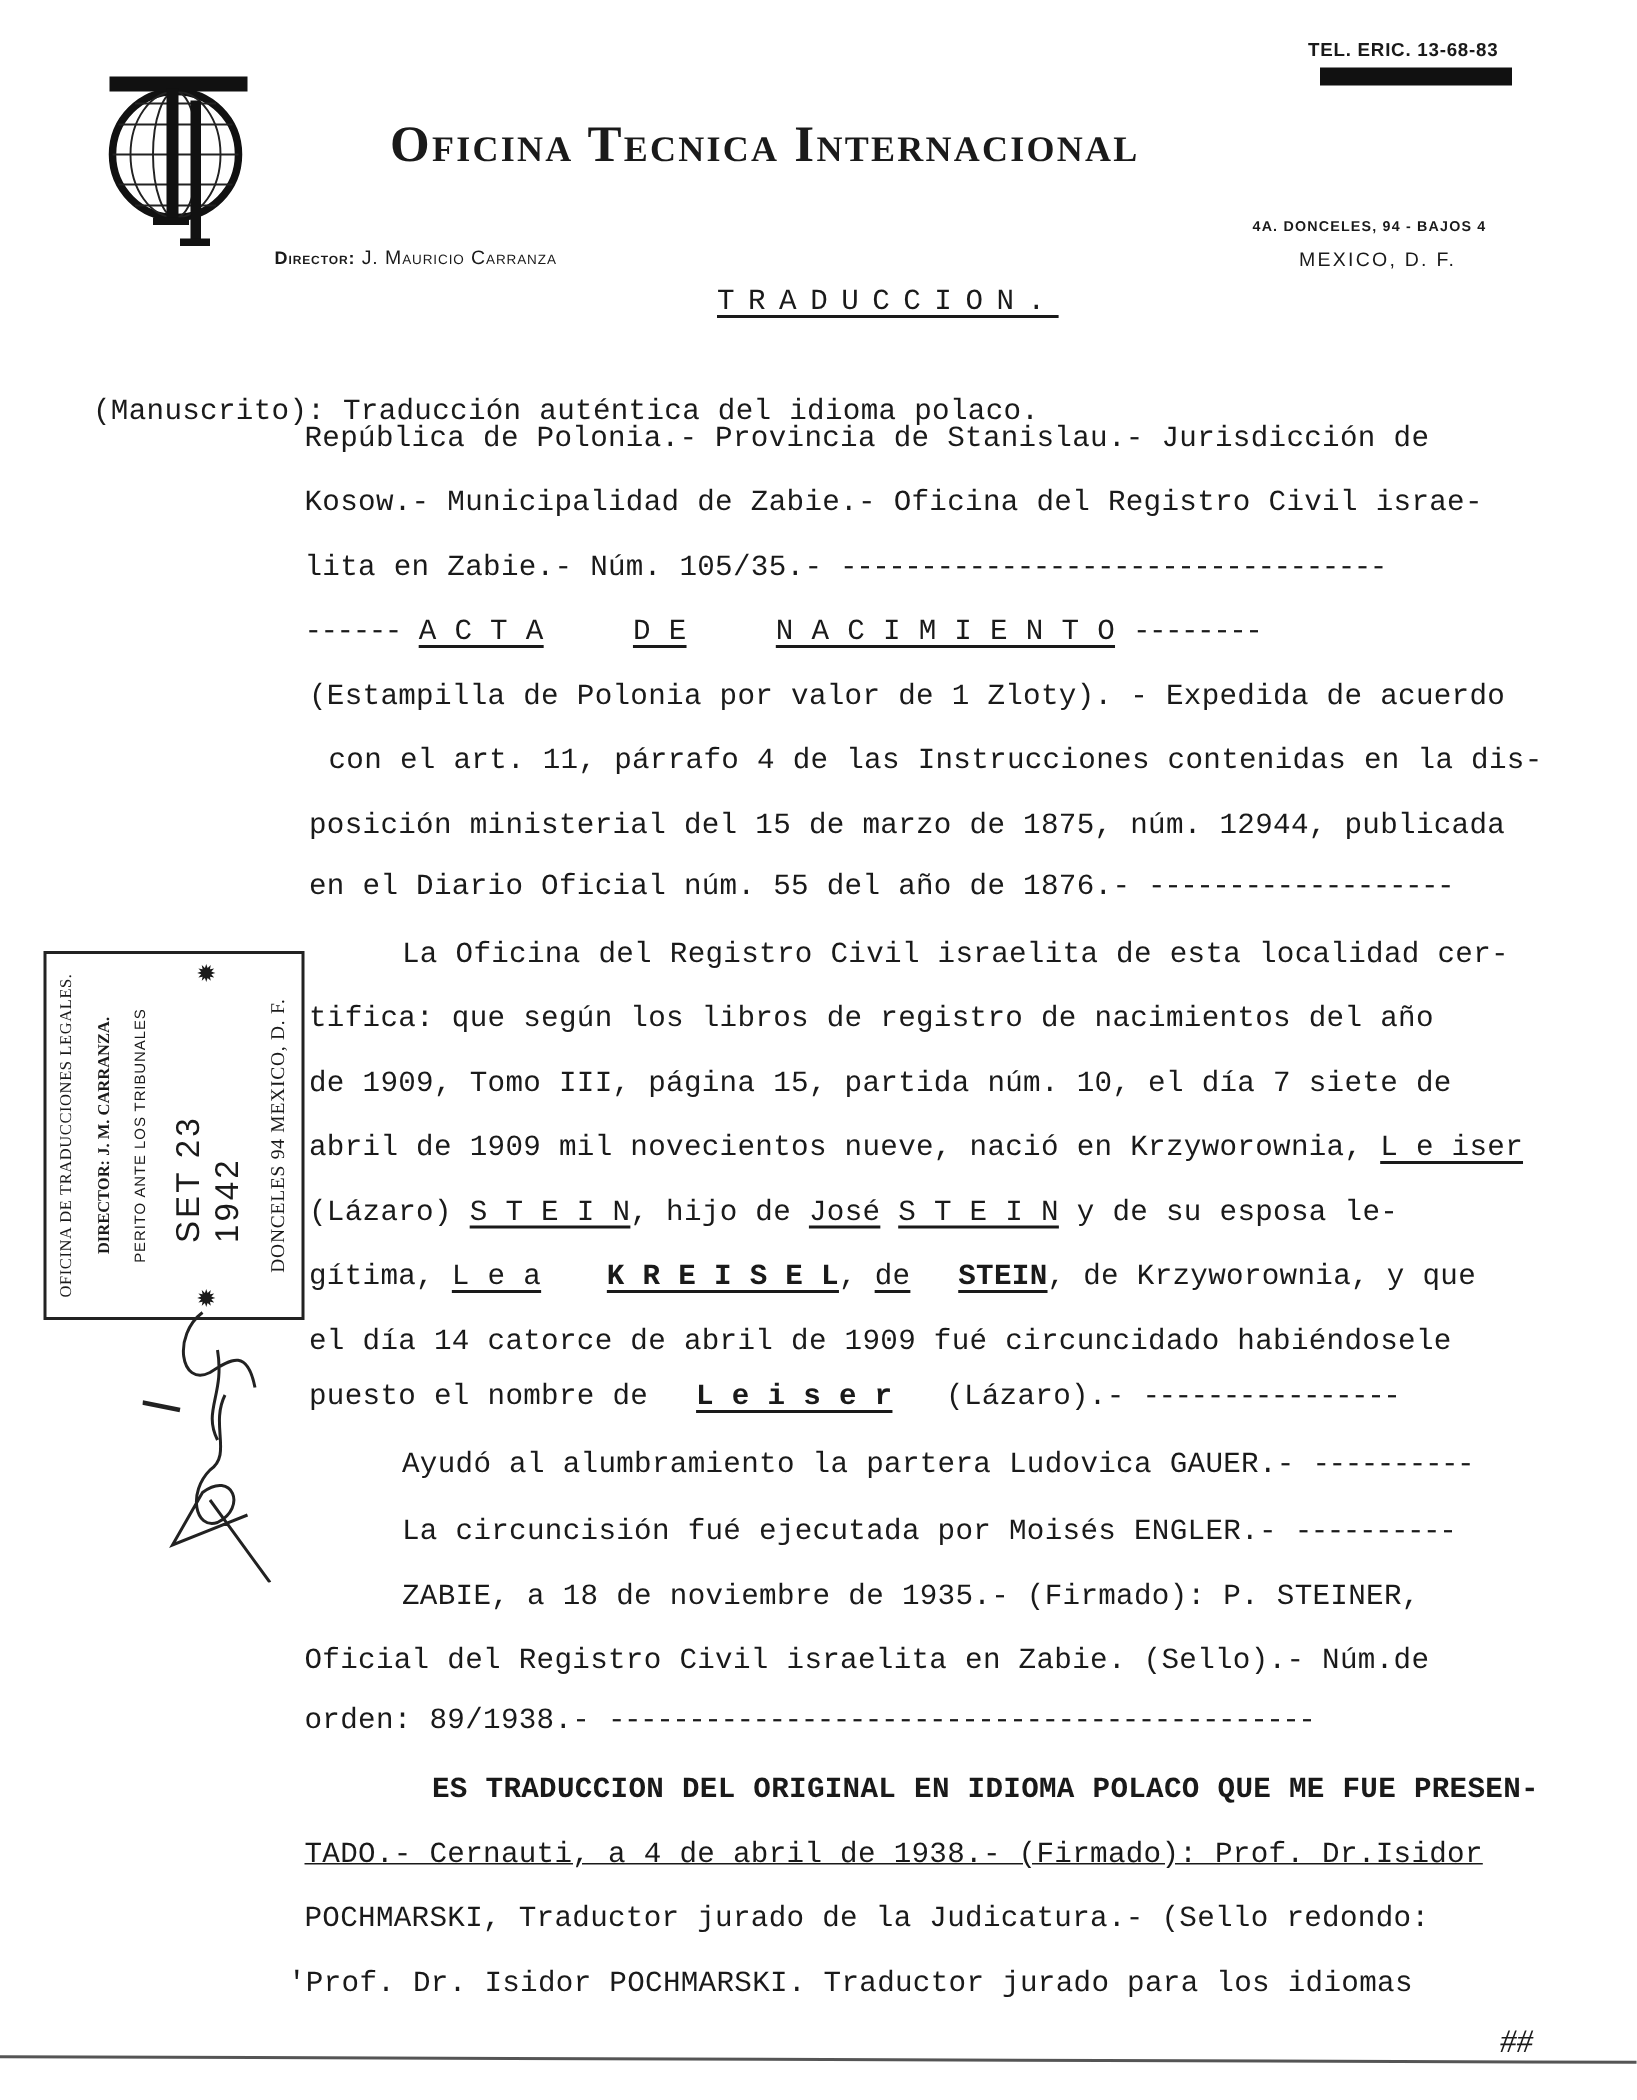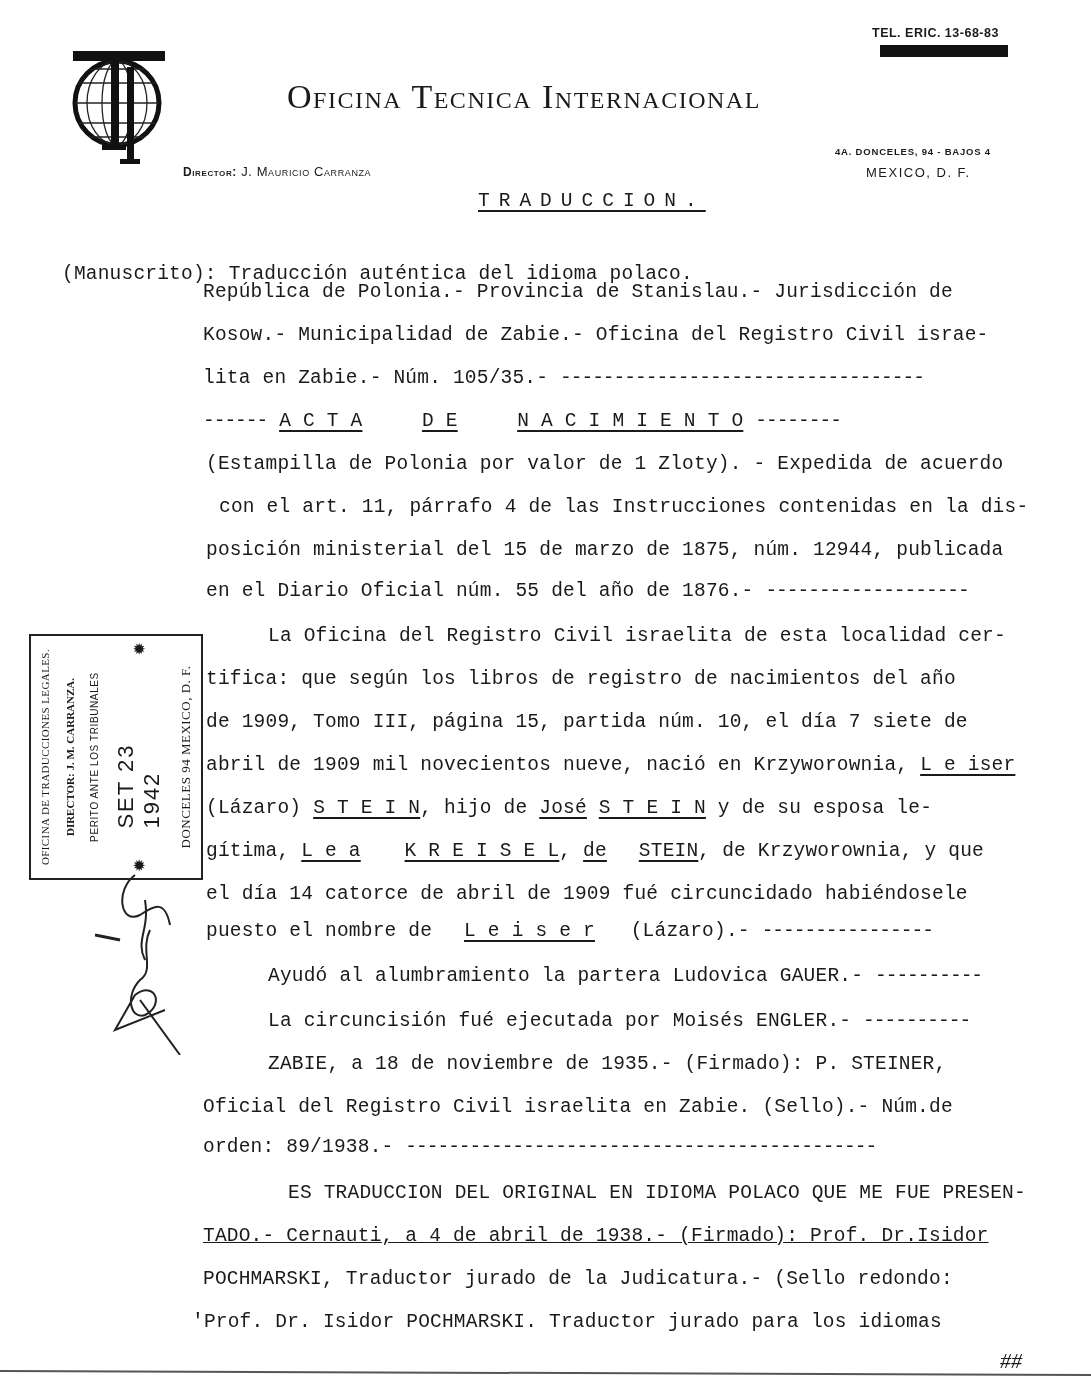--- a/index.html
+++ b/index.html
@@ -2,25 +2,25 @@
 <html><head>
 <meta charset="utf-8">
 <style>
   html, body { margin:0; padding:0; background:#fff; }
   body { width:1091px; height:1400px; position:relative; overflow:hidden; color:#1a1a1a; }
   .abs { position:absolute; }
   .mono { font-family:"Liberation Mono","DejaVu Sans Mono",monospace; font-size:19.5px; letter-spacing:0.2px; white-space:nowrap; }
   .serif { font-family:"Liberation Serif","DejaVu Serif",serif; }
   .sans { font-family:"Liberation Sans","DejaVu Sans",sans-serif; }
   .u { text-decoration:underline; text-decoration-thickness:2px; text-underline-offset:4px; }
-  .b { font-weight:normal;padding-left:20px; }
+  .b { font-weight:bold;padding-left:20px; }
   .dash { letter-spacing:-1px; }
 
   #logo { left:70px; top:45px; width:100px; height:120px; }
-  #title { left:287px; top:78px; font-size:34px; letter-spacing:1.5px; font-variant:small-caps; font-weight:normal; }
+  #title { left:260px; top:78px; font-size:34px; letter-spacing:1.5px; font-variant:small-caps; font-weight:bold; }
   #director { left:183px; top:164px; font-size:13px; letter-spacing:0.6px; }
   #director .lab { font-variant:small-caps; font-weight:bold; font-size:12px; }
   #tel { left:872px; top:26px; font-size:12.5px; font-weight:bold; letter-spacing:0.5px; }
   #tel-redact { left:880px; top:45px; width:128px; height:12px; background:#111; }
   #addr { left:835px; top:146px; font-size:9.5px; font-weight:bold; letter-spacing:0.8px; }
   #city { left:866px; top:165px; font-size:13px; letter-spacing:1.5px; }
   #doc-title { left:478px; top:190px; letter-spacing:9px; }
 
   #stamp { left:29px; top:634px; width:170px; height:242px; border:2px solid #222; }
   #stamp-inner { position:absolute; left:50%; top:50%; width:230px; height:155px; transform:translate(-50%,-50%) rotate(-90deg); display:flex; flex-direction:column; justify-content:space-between; align-items:center; }

